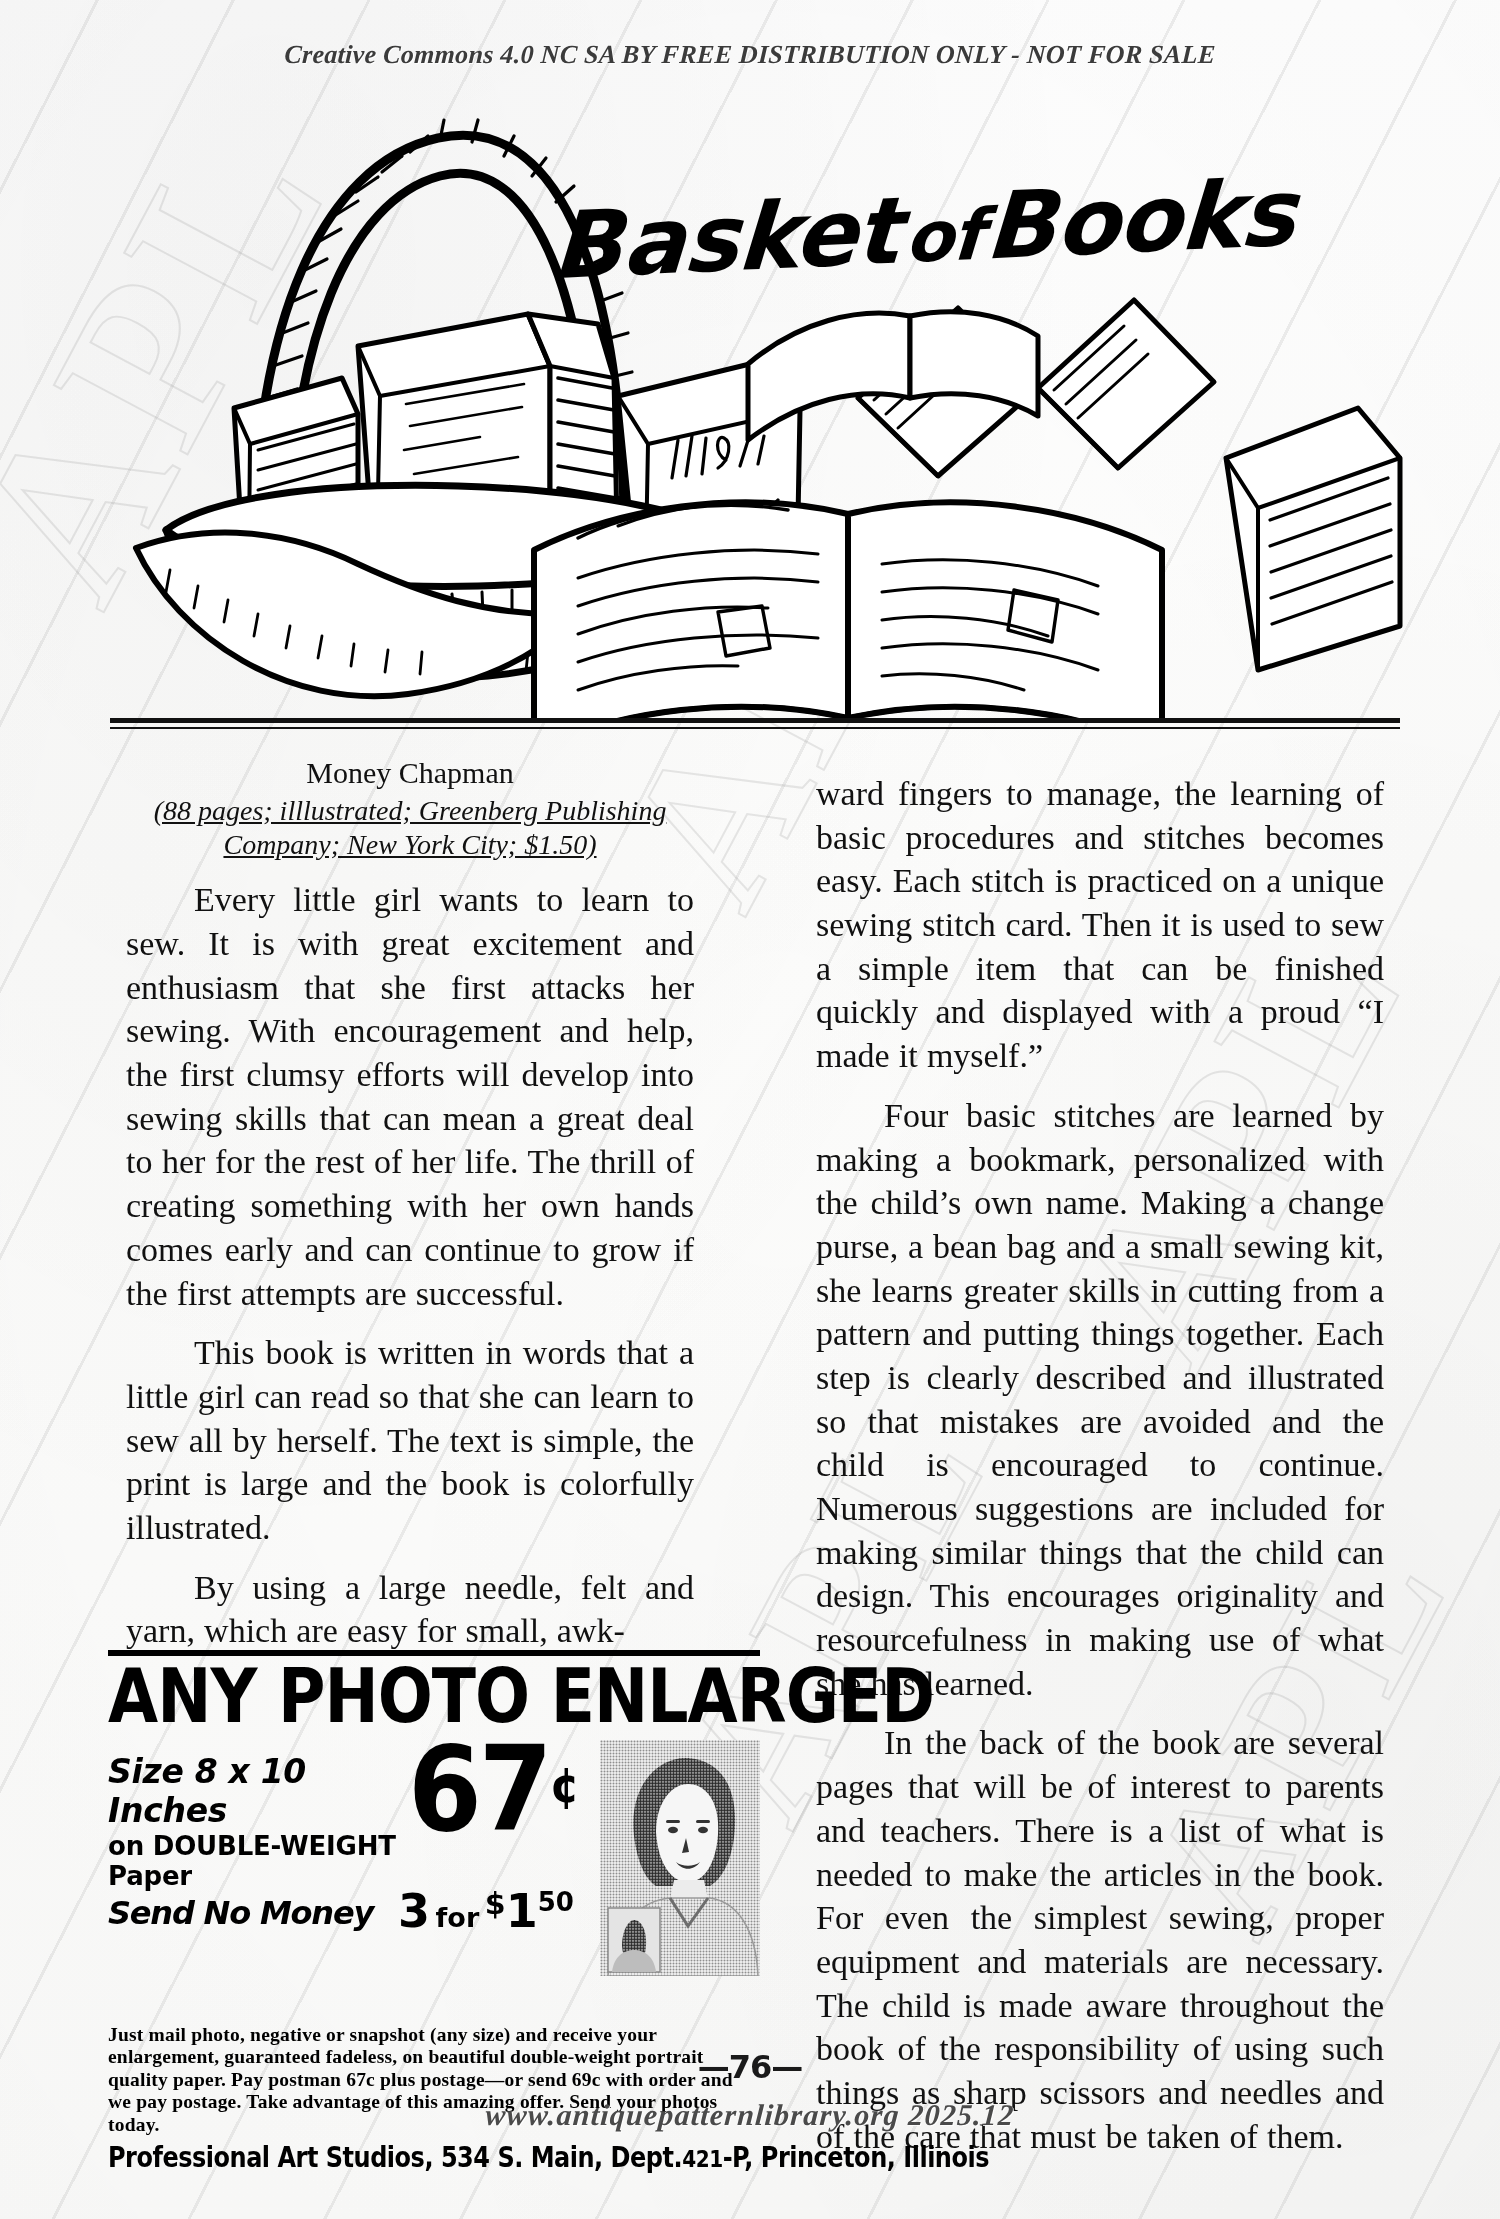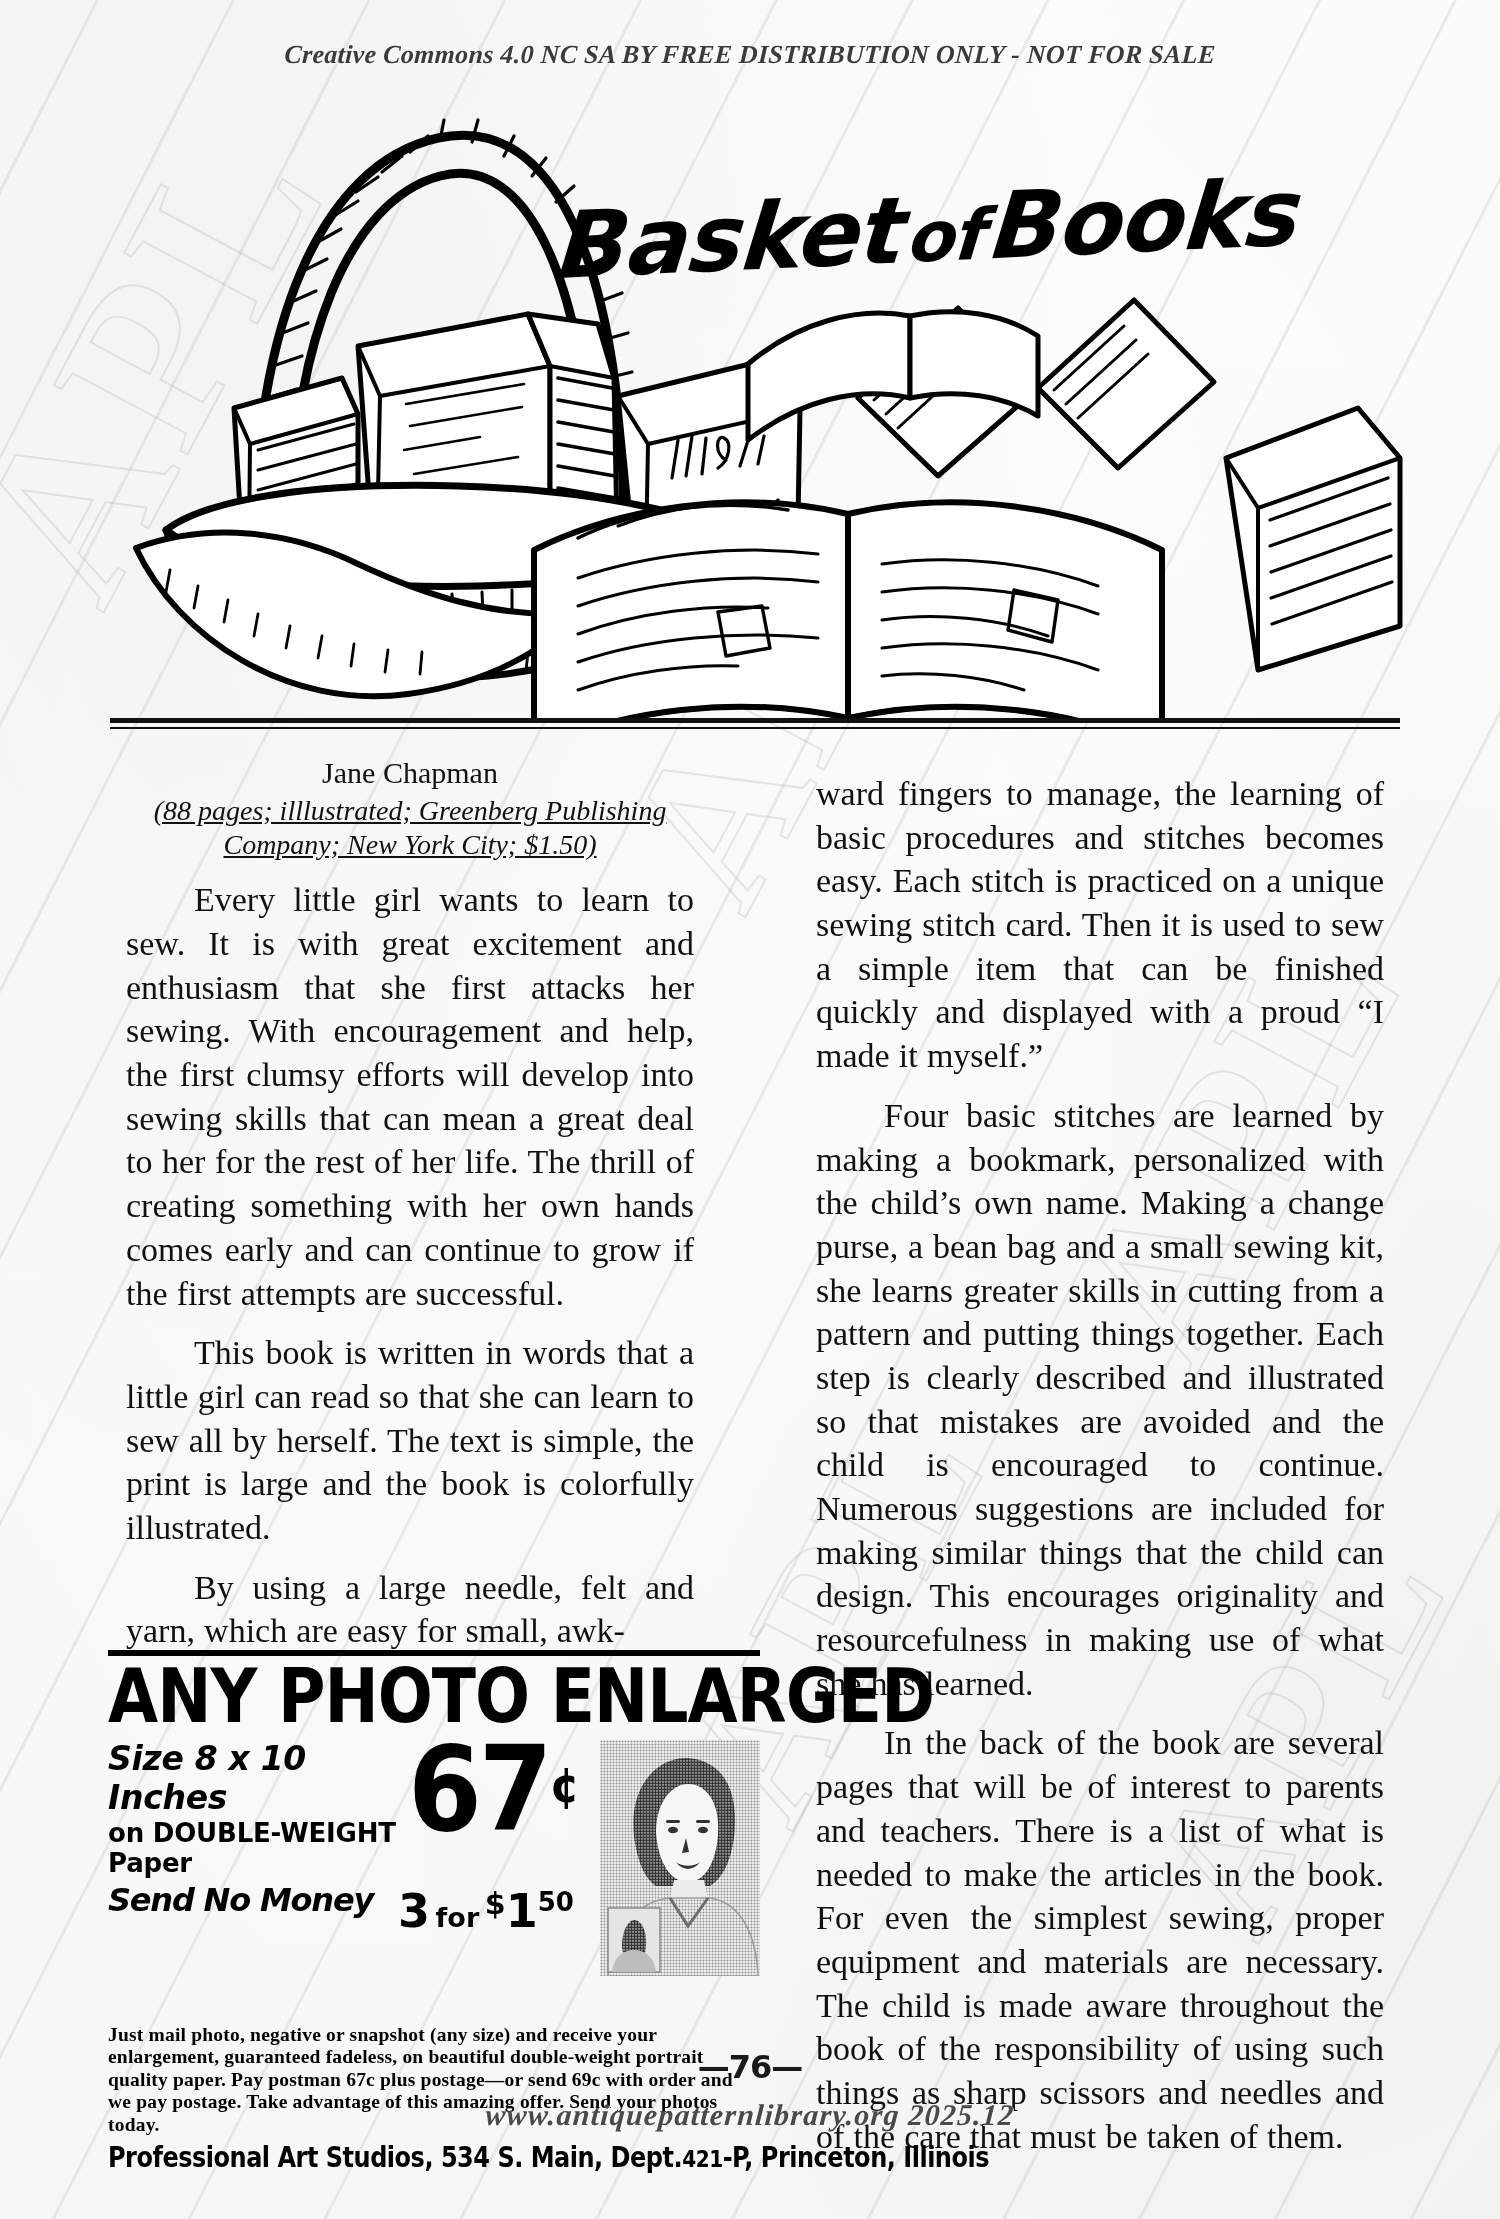--- a/index.html
+++ b/index.html
@@ -138,21 +138,21 @@
     font-size:75px;
     line-height:.98;
     letter-spacing:-1px;
     color:#000;
     transform:scaleX(.96);
     transform-origin:left center;
     margin-top:4px;
     white-space:nowrap;
   }
   .ad-grid{position:relative;height:290px;}
-  .ad-left{position:absolute;left:0;top:3px;width:322px;}
+  .ad-left{position:absolute;left:0;top:16px;width:322px;}
   .ad-size{
     font-family:"DejaVu Sans",sans-serif;
     font-weight:700;font-style:italic;
     font-size:33px;letter-spacing:-.3px;color:#000;
     margin-top:2px;
   }
   .ad-dw{
     font-family:"DejaVu Sans",sans-serif;
     font-weight:700;font-size:26px;
     letter-spacing:-.2px;color:#000;margin-top:1px;
@@ -487,21 +487,21 @@
         <span>Basket</span><span class="w-small">of</span><span>Books</span>
       </div>
     </div>
 
     <div class="rule-double" style="top:718px;">
       <div class="thick"></div>
       <div class="thin"></div>
     </div>
 
     <div class="col col-left">
-      <div class="art-author">Jane Chapman</div>
+      <div class="art-author">Money Chapman</div>
       <div class="art-pub">
         <span>(88 pages; illlustrated; Greenberg Publishing</span><br>
         <span>Company; New York City; $1.50)</span>
       </div>
       <p class="body">Every little girl wants to learn to sew. It is with great excitement and enthusiasm that she first attacks her sewing. With encouragement and help, the first clumsy efforts will develop into sewing skills that can mean a great deal to her for the rest of her life. The thrill of creating something with her own hands comes early and can continue to grow if the first attempts are successful.</p>
       <p class="body">This book is written in words that a little girl can read so that she can learn to sew all by herself. The text is simple, the print is large and the book is colorfully illustrated.</p>
       <p class="body">By using a large needle, felt and yarn, which are easy for small, awk-</p>
     </div>
 
     <div class="col col-right">

